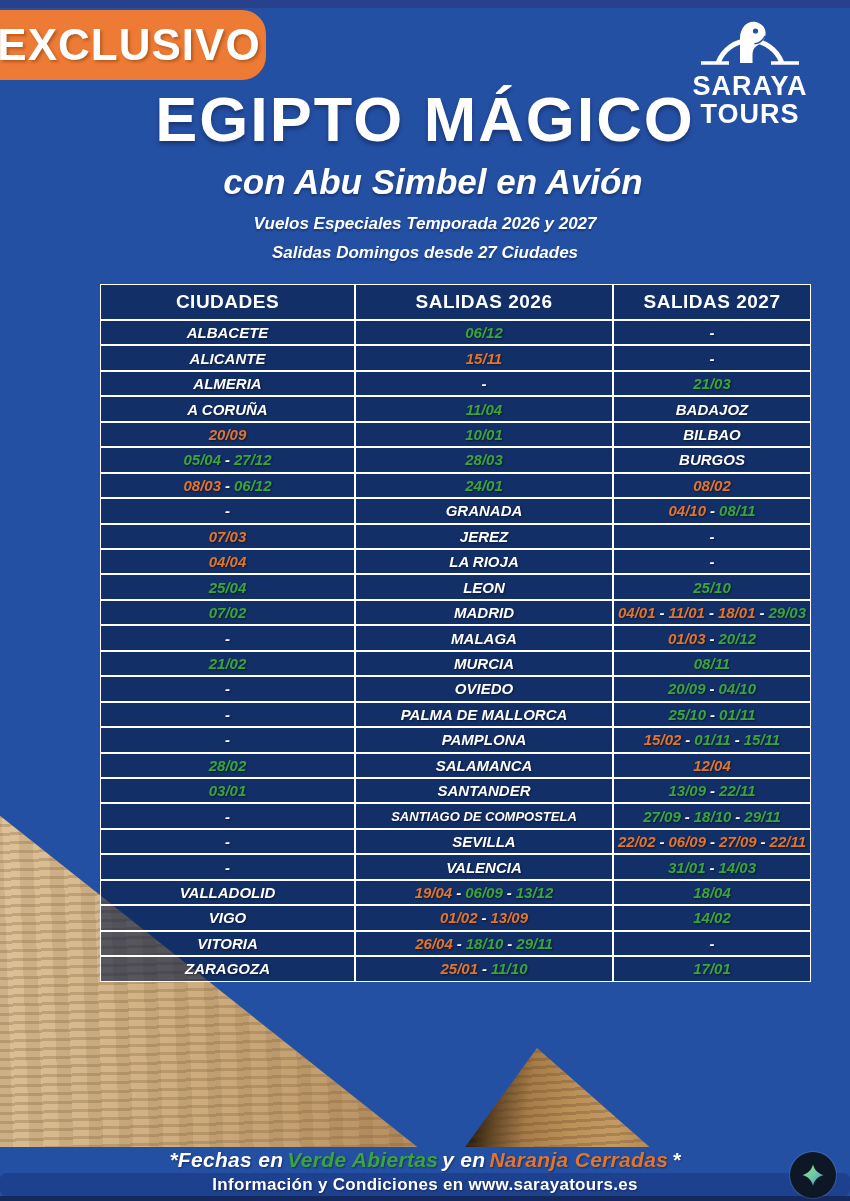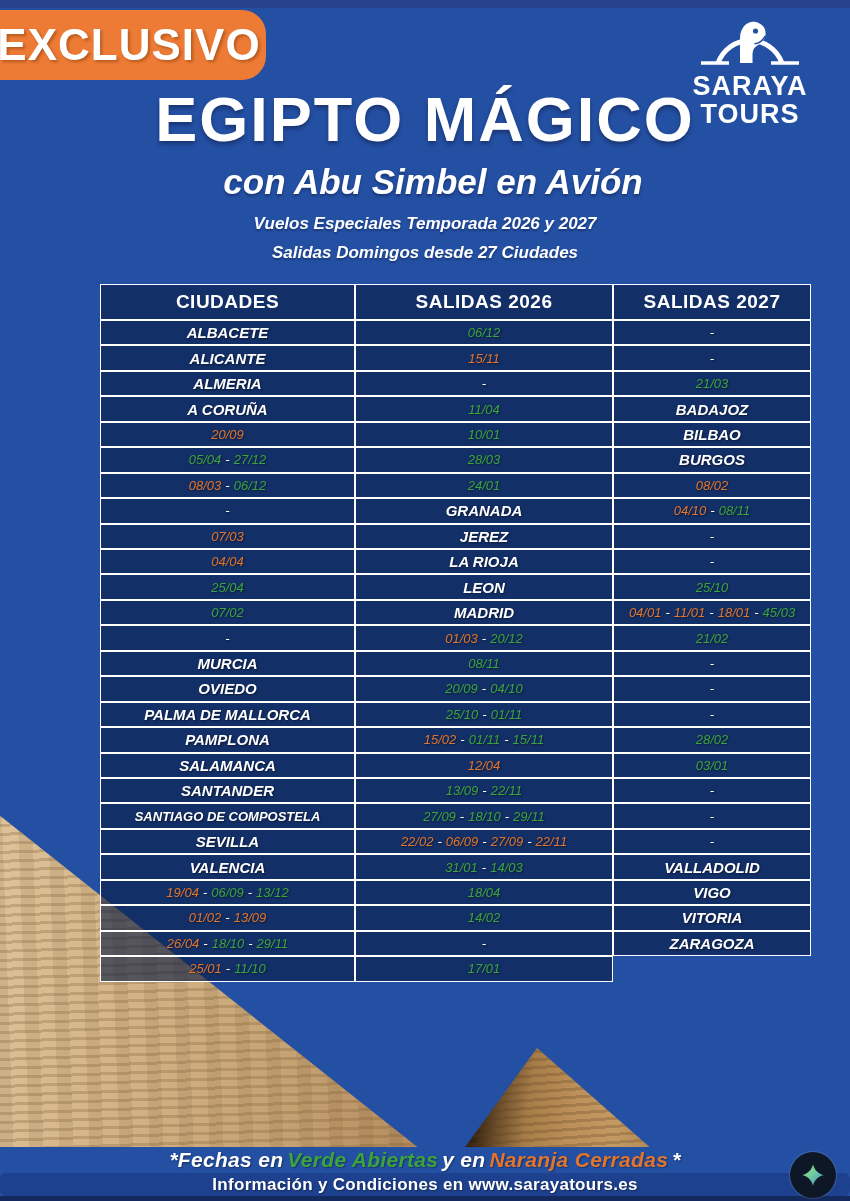--- a/index.html
+++ b/index.html
@@ -86,21 +86,21 @@
     display:flex; align-items:center; justify-content:center;
     color:#fff; overflow:hidden; white-space:nowrap;
   }
   .cell.head { font-size:19px; font-weight:700; letter-spacing:0.5px; }
   .cell.city {
     font-size:15px; font-weight:700; font-style:italic;
     text-shadow:1px 1px 2px rgba(0,0,0,0.45);
   }
   .cell.city.small { font-size:13px; }
   .cell.dates {
-    font-size:13px; font-weight:400; font-style:italic;
+    font-size:15px; font-weight:700; font-style:italic;
     text-shadow:1px 1px 2px rgba(0,0,0,0.45);
   }
   .cell.dates span { padding:0 2px; }
   .green  { color:#3CA43C; }
   .orange { color:#E2752B; }
   .white  { color:#ffffff; }
   .sep    { color:#ffffff; }
   
   .footer {
     position:absolute; left:0; bottom:0; width:100%; height:54px; z-index:4;
@@ -252,25 +252,26 @@
         <span class="green">07/02</span>
       </div>
       <div class="cell city">MADRID</div>
       <div class="cell dates">
         <span class="orange">04/01</span>
         <span class="sep">-</span>
         <span class="orange">11/01</span>
         <span class="sep">-</span>
         <span class="orange">18/01</span>
         <span class="sep">-</span>
-        <span class="green">45/03</span>
-      </div>
-      <div class="cell dates">
-        <span class="white">-</span>
-      </div>
+        <span class="green">29/03</span>
+      </div>
+      <div class="cell dates">
+        <span class="white">-</span>
+      </div>
+      <div class="cell city">MALAGA</div>
       <div class="cell dates">
         <span class="orange">01/03</span>
         <span class="sep">-</span>
         <span class="green">20/12</span>
       </div>
       <div class="cell dates">
         <span class="green">21/02</span>
       </div>
       <div class="cell city">MURCIA</div>
       <div class="cell dates">

